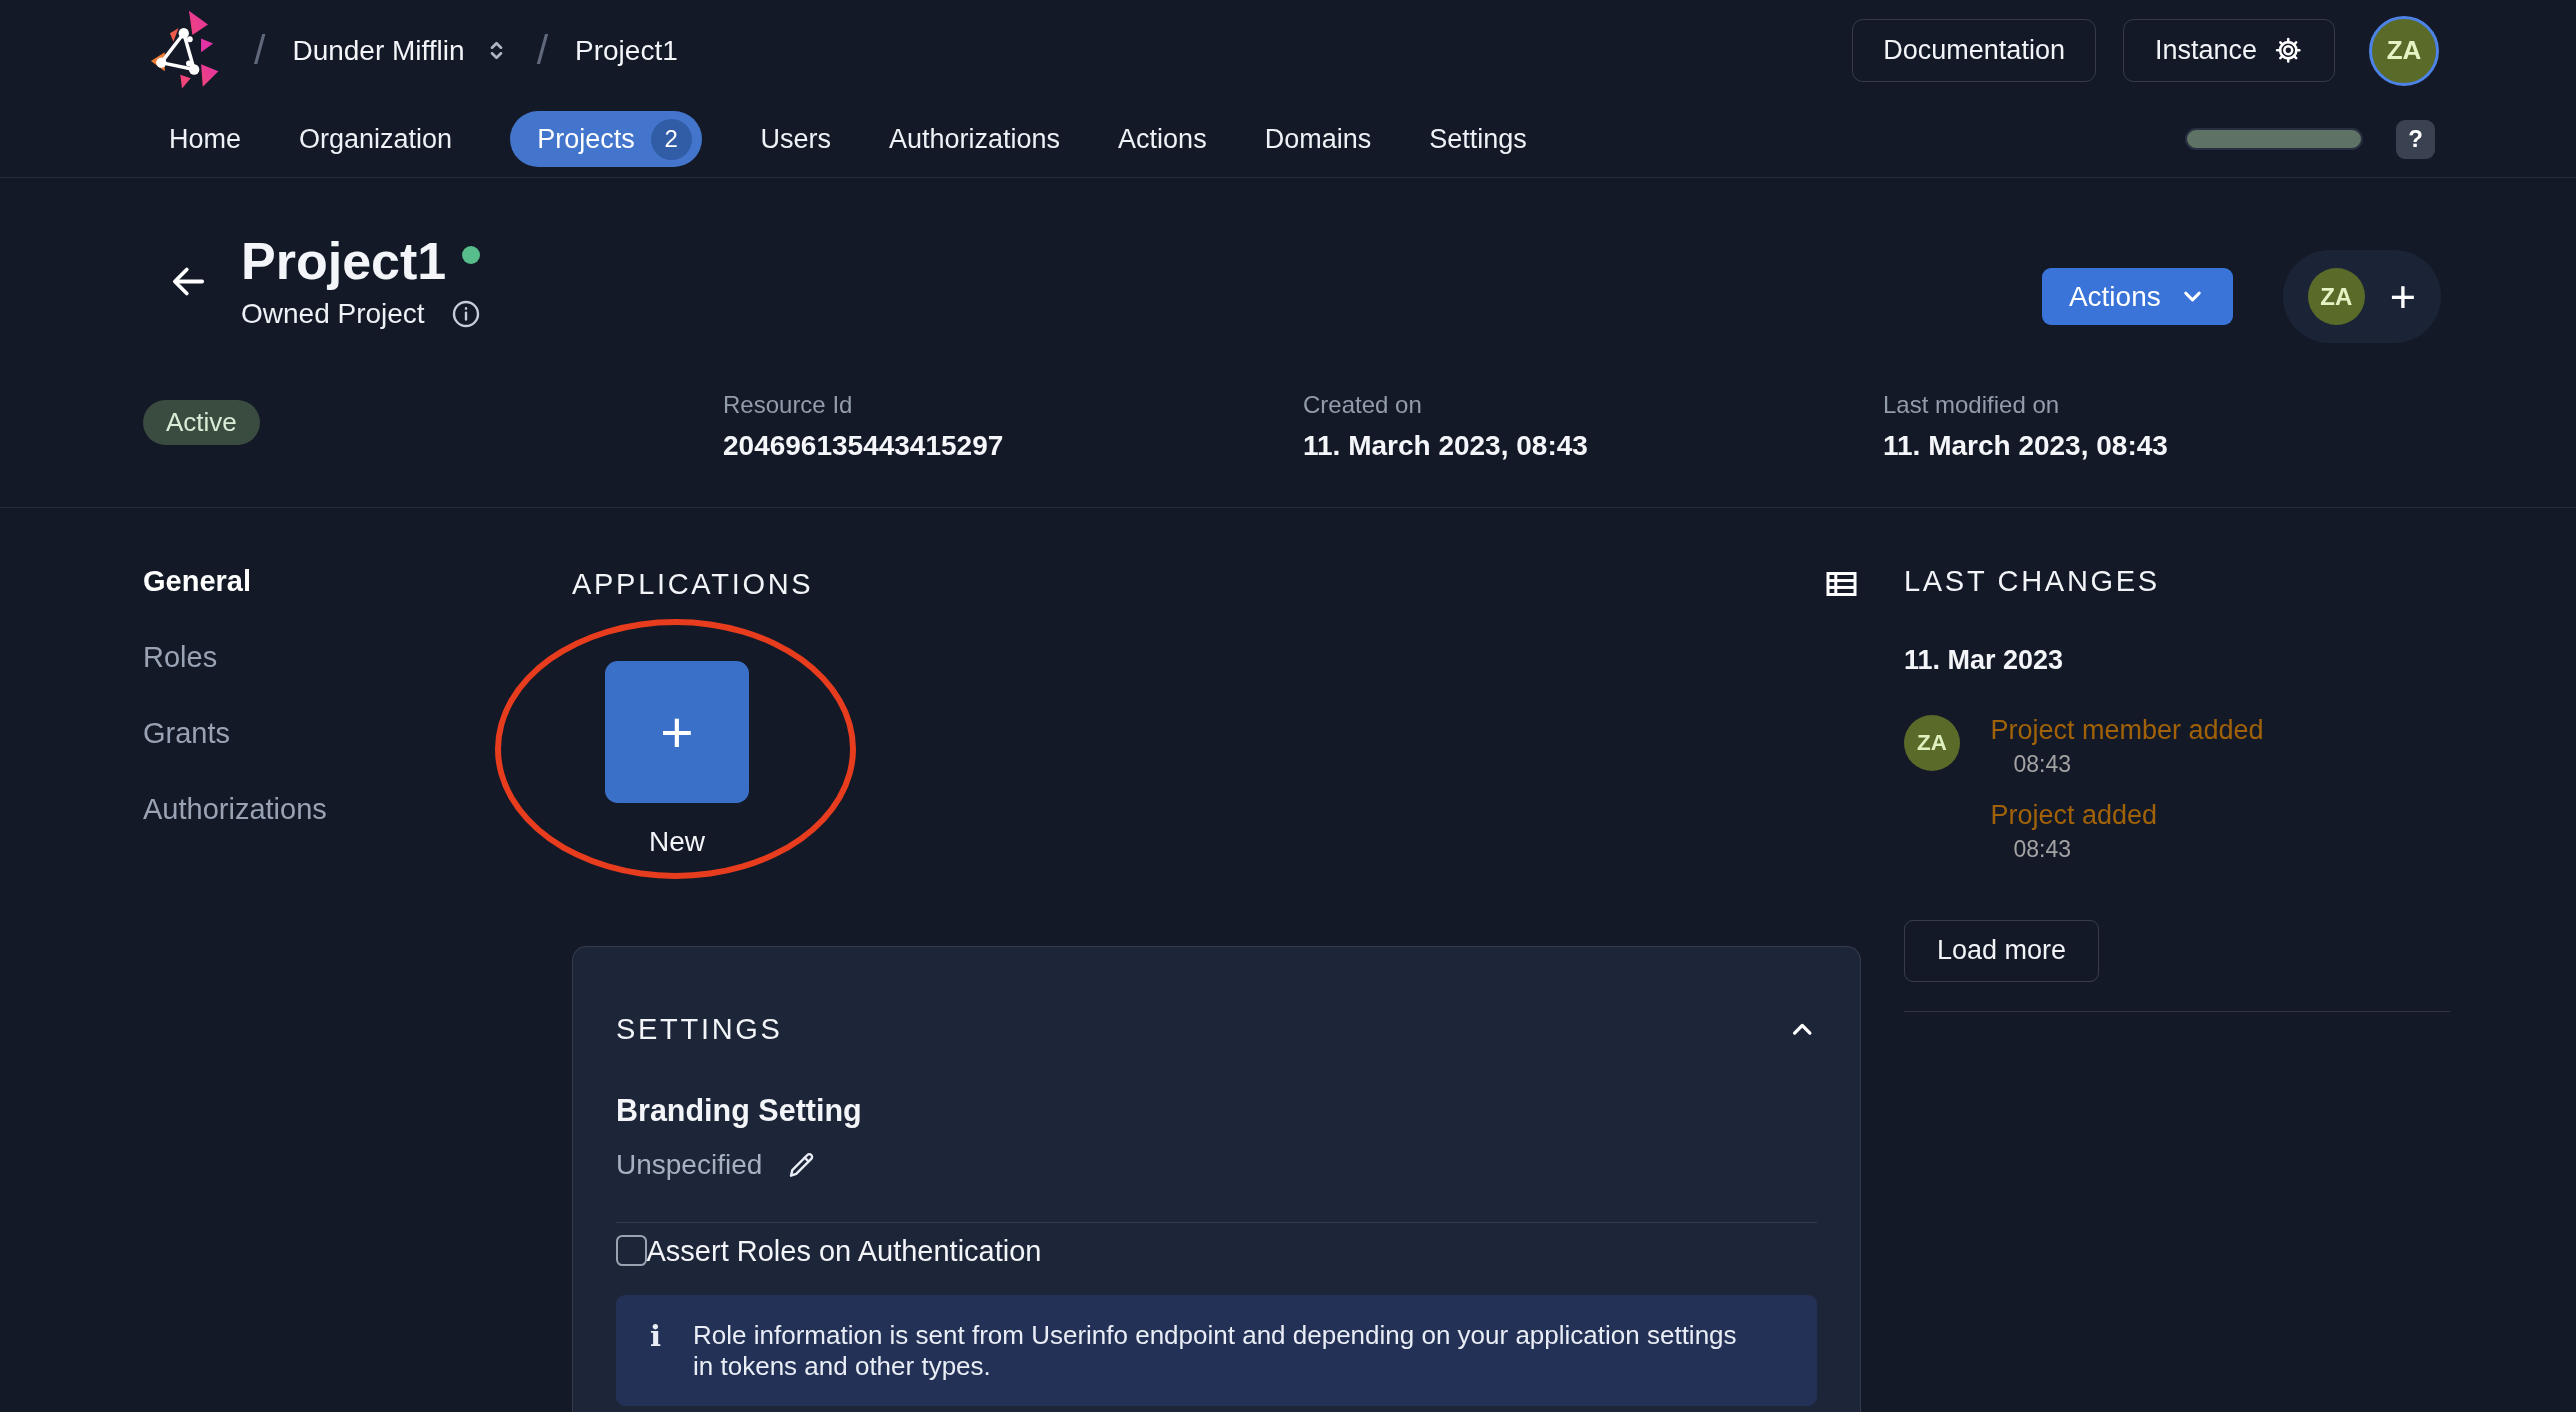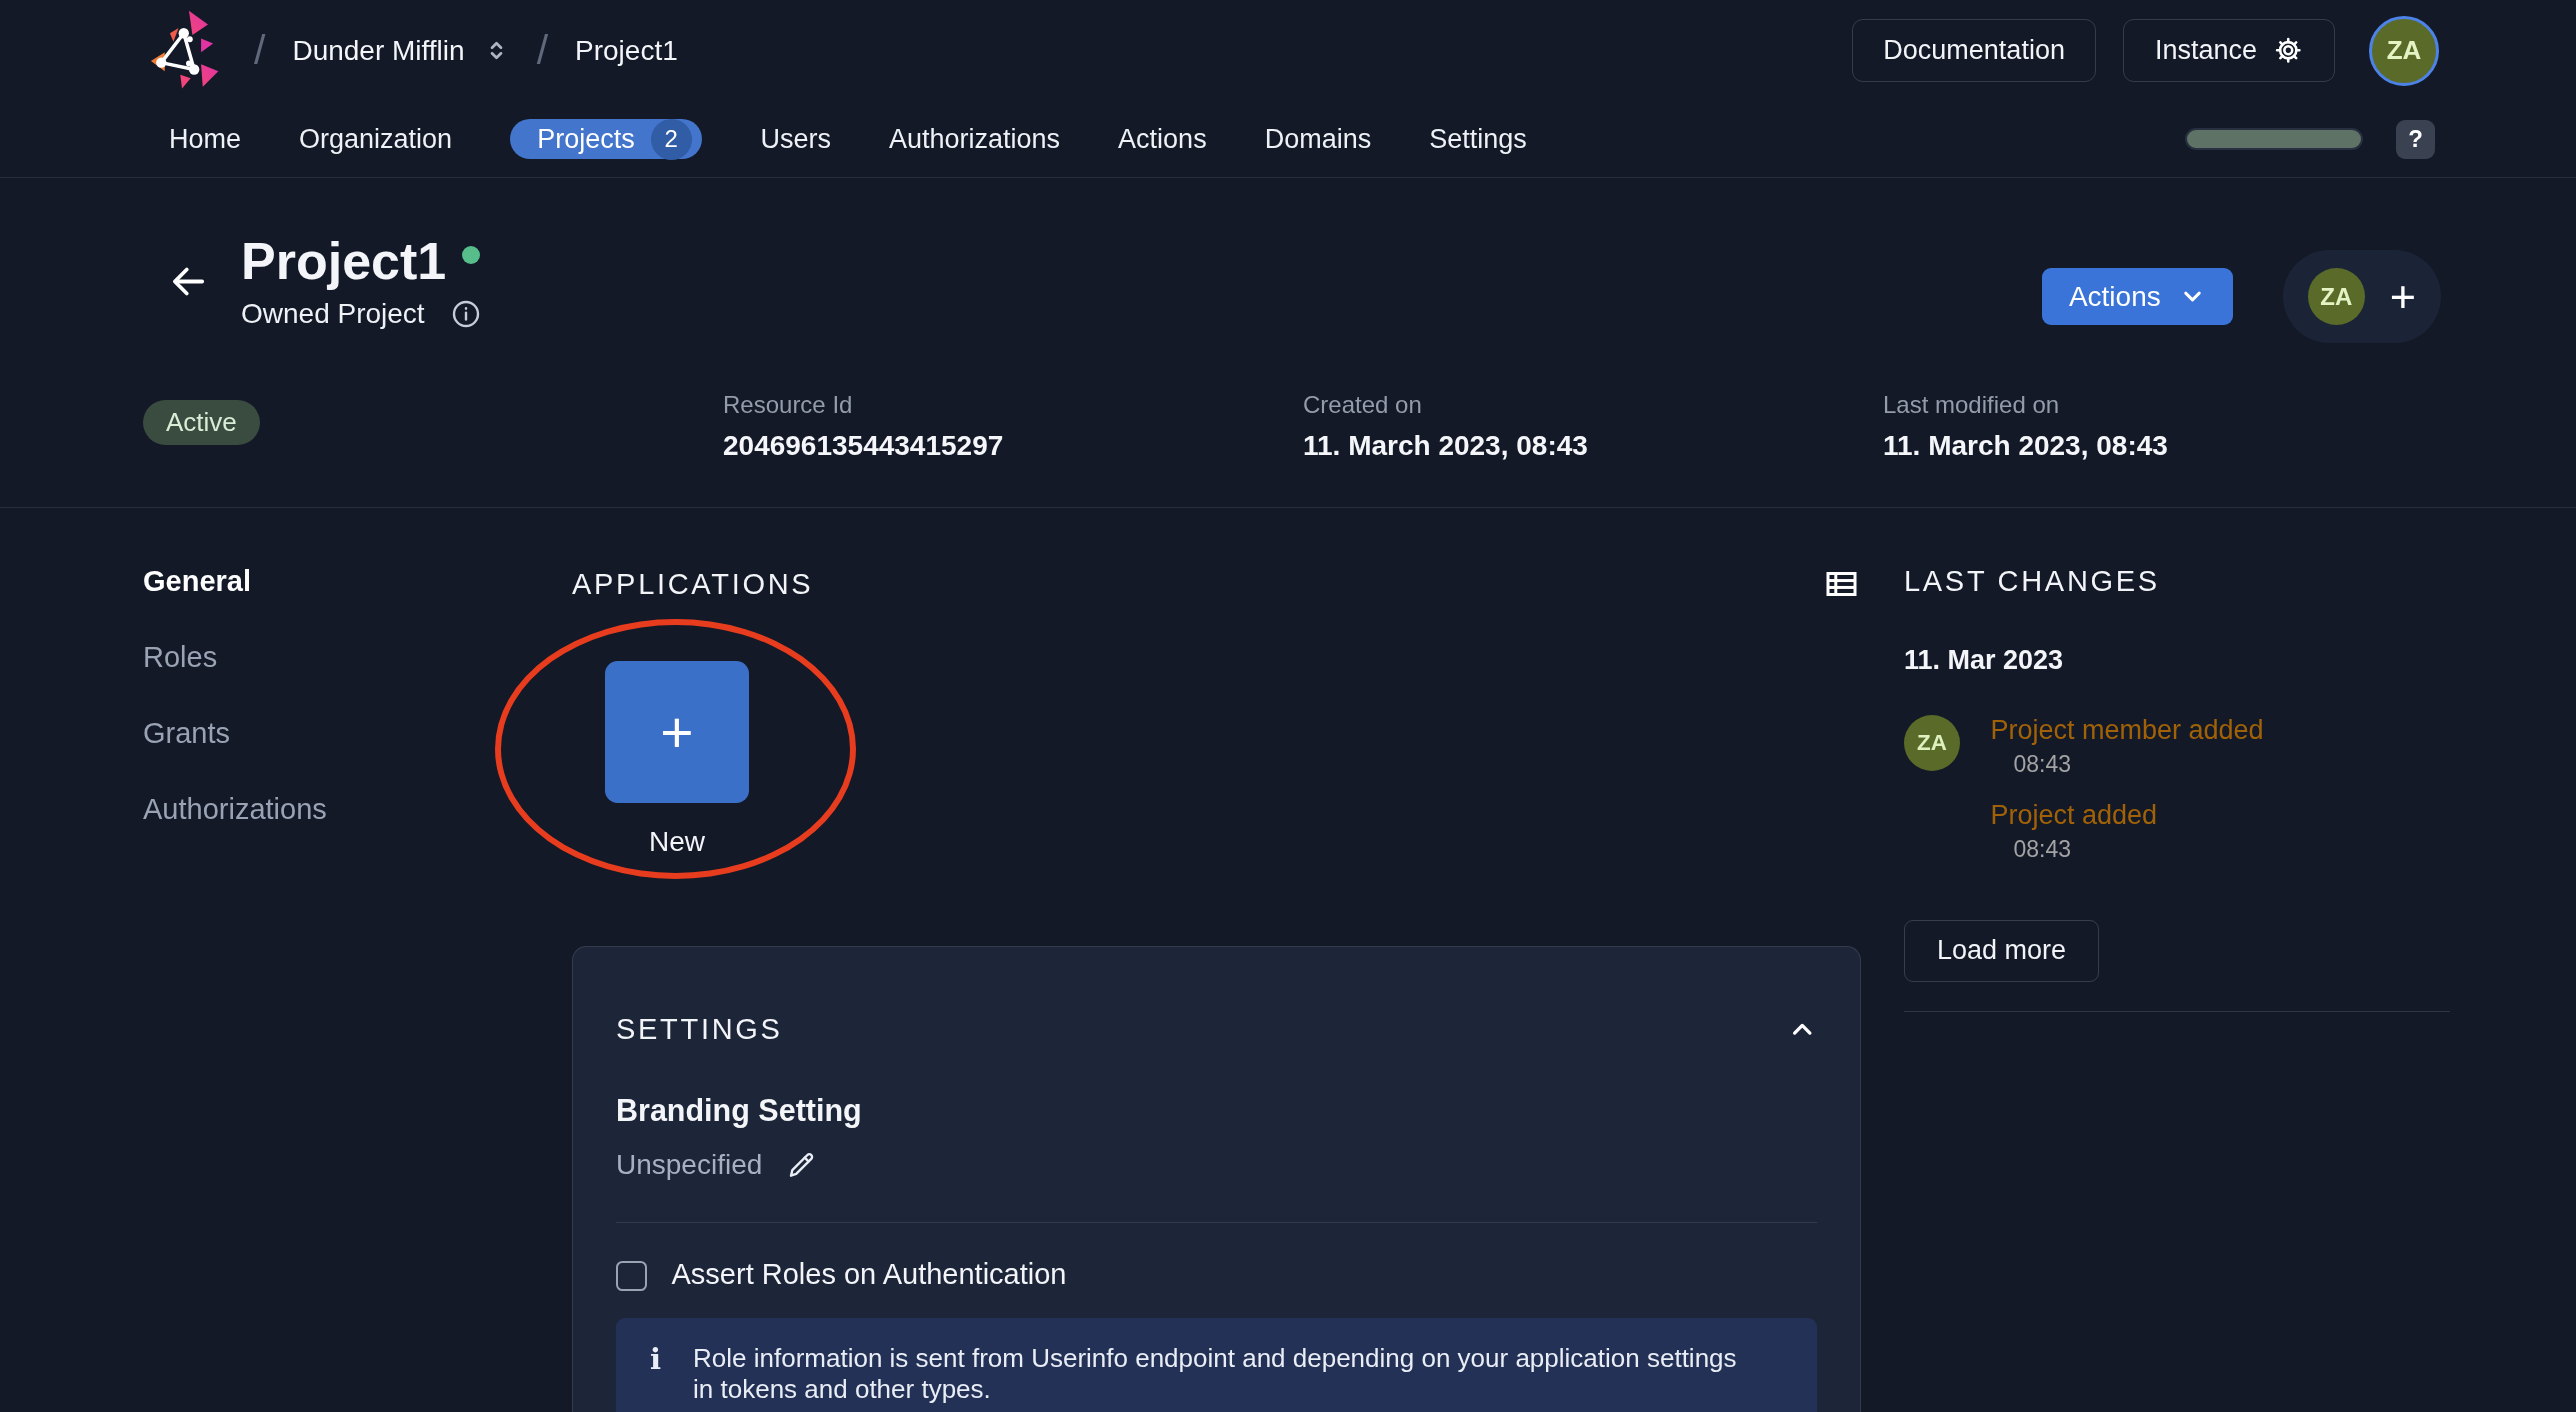--- a/index.html
+++ b/index.html
@@ -20,21 +20,21 @@
   .crumb-sep{font-size:41px;color:#60697b;font-weight:300;margin:0 27px;}
   .crumb-text{font-size:28px;color:#f3f5f9;}
   .unfold{margin-left:18px;color:#aeb6c4;}
   .row1-spacer{flex:1;}
   .btn-outline{height:63px;border:1.8px solid rgba(255,255,255,0.15);border-radius:10.8px;background:transparent;color:#f2f4f8;font-size:27px;padding:0 30.5px;display:inline-flex;align-items:center;gap:16px;}
   .instance-btn{margin-left:27px;}
   .avatar-ring{width:70px;height:70px;border-radius:50%;border:3.6px solid var(--avatar-ring-blue);background:var(--avatar-olive);display:flex;align-items:center;justify-content:center;font-size:26px;font-weight:700;color:#e3f3c3;margin-left:34px;}
 
   .topbar-row2{display:flex;align-items:center;height:77px;padding:0 141px 0 169px;border-bottom:1.8px solid rgba(255,255,255,0.09);gap:8px;}
   .tab{font-size:27px;color:#eef1f6;margin-right:50px;background:none;border:none;}
-  .tab-pill{display:inline-flex;align-items:center;background:var(--tab-pill-blue);border-radius:897px;height:40px;padding:0 10.8px 0 27px;margin-right:50px;border:none;color:#fff;font-size:27px;}
+  .tab-pill{display:inline-flex;align-items:center;background:var(--tab-pill-blue);border-radius:897px;height:56px;padding:0 10.8px 0 27px;margin-right:50px;border:none;color:#fff;font-size:27px;}
   .tab-badge{width:41px;height:41px;border-radius:50%;background:#315ca6;display:flex;align-items:center;justify-content:center;font-size:24px;margin-left:16px;}
   .progress{margin-left:auto;width:178px;height:21.5px;border-radius:11.7px;background:var(--progress-green);border:2.7px solid #272f40;}
   .help-btn{width:39px;height:39px;border-radius:9px;background:#3a4150;color:#fff;font-size:24px;font-weight:700;display:flex;align-items:center;justify-content:center;margin-left:25px;border:none;}
 
   
   .page-header{border-bottom:1.8px solid rgba(255,255,255,0.09);padding-bottom:45px;}
   .header-top{display:flex;align-items:flex-start;padding:54px 135px 0 168px;}
   .back-btn{margin-top:29px;background:none;border:none;color:#fff;}
   .title-wrap{margin-left:32px;}
   .title-row{display:flex;align-items:flex-start;}
@@ -70,21 +70,21 @@
   .new-label{text-align:center;margin-top:23px;font-size:28px;color:#f3f5f9;}
 
   .settings-card{margin-top:88px;background:#1d2538;border:1.8px solid rgba(255,255,255,0.10);border-radius:14.4px;padding:66px 43px 57px;min-height:422px;}
   .card-head{display:flex;align-items:center;justify-content:space-between;}
   .collapse-btn{background:none;border:none;color:#fff;}
   .branding-title{margin-top:47px;font-size:30.5px;font-weight:600;}
   .branding-value-row{margin-top:21.5px;display:flex;align-items:center;gap:23px;}
   .branding-value{font-size:28px;color:#a7b0c0;}
   .edit-btn{background:none;border:none;color:#e9edf5;}
   .card-divider{margin-top:41px;border:none;border-top:1.8px solid rgba(255,255,255,0.10);}
-  .checkbox-row{margin-top:35px;display:flex;align-items:flex-end;gap:25px;}
+  .checkbox-row{margin-top:12px;display:flex;align-items:flex-start;}
   .checkbox{width:30.5px;height:30.5px;border:2.7px solid #9aa3b1;border-radius:6.3px;background:transparent;}
   .checkbox-label{font-size:29px;font-weight:500;}
   .info-box{margin-top:27px;background:#243156;border-radius:9px;padding:25px 34px;display:flex;gap:32px;align-items:flex-start;}
   .info-box-glyph{font-size:29px;line-height:32px;color:#e9edf5;font-family:"DejaVu Sans",sans-serif;}
   .info-text{font-size:26px;line-height:30.5px;color:#e9edf5;max-width:1070px;}
 
   .right-col{margin-left:43px;width:562px;}
   .lc-date{margin-top:47px;font-size:27px;font-weight:600;}
   .lc-group{margin-top:39px;display:flex;align-items:flex-start;}
   .avatar-xs{width:56px;height:56px;border-radius:50%;background:var(--avatar-olive);color:#ddf0bd;font-weight:700;font-size:22.4px;display:flex;align-items:center;justify-content:center;flex:0 0 auto;}

